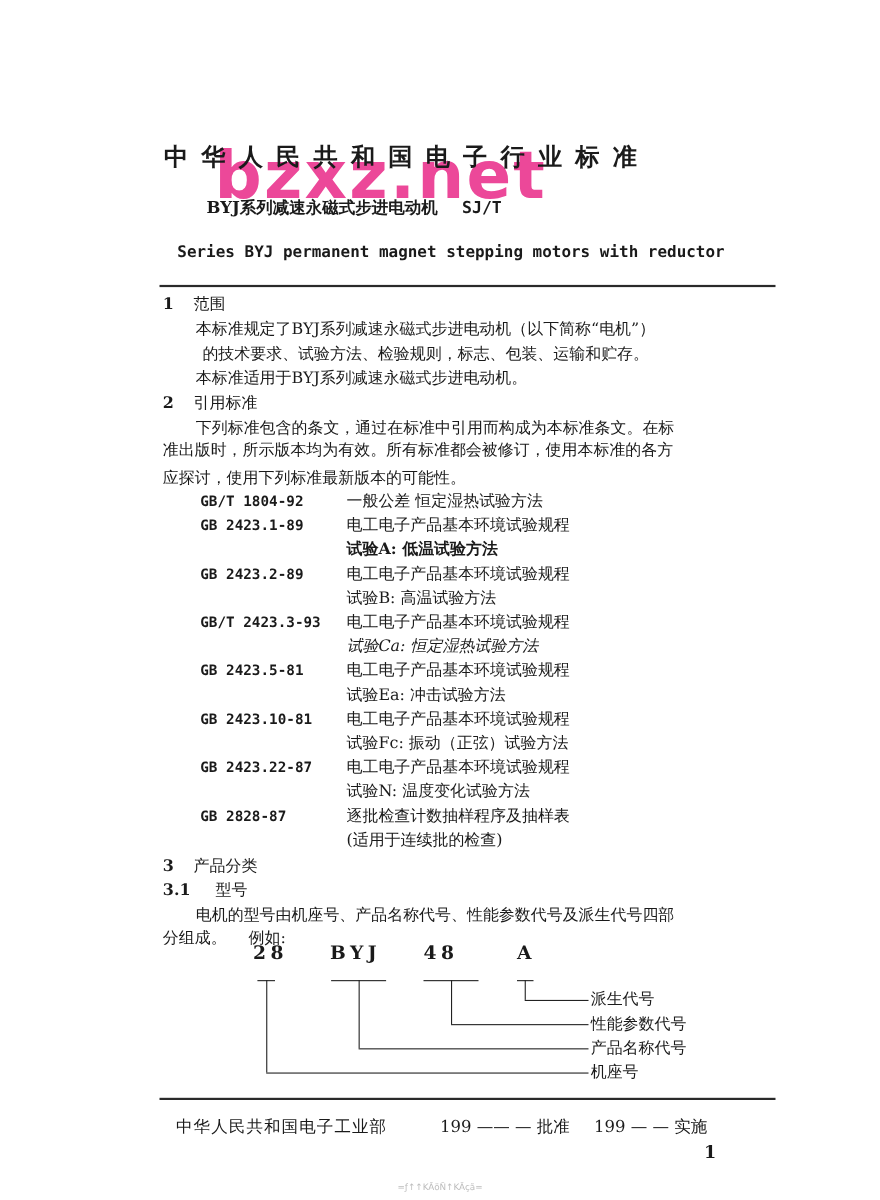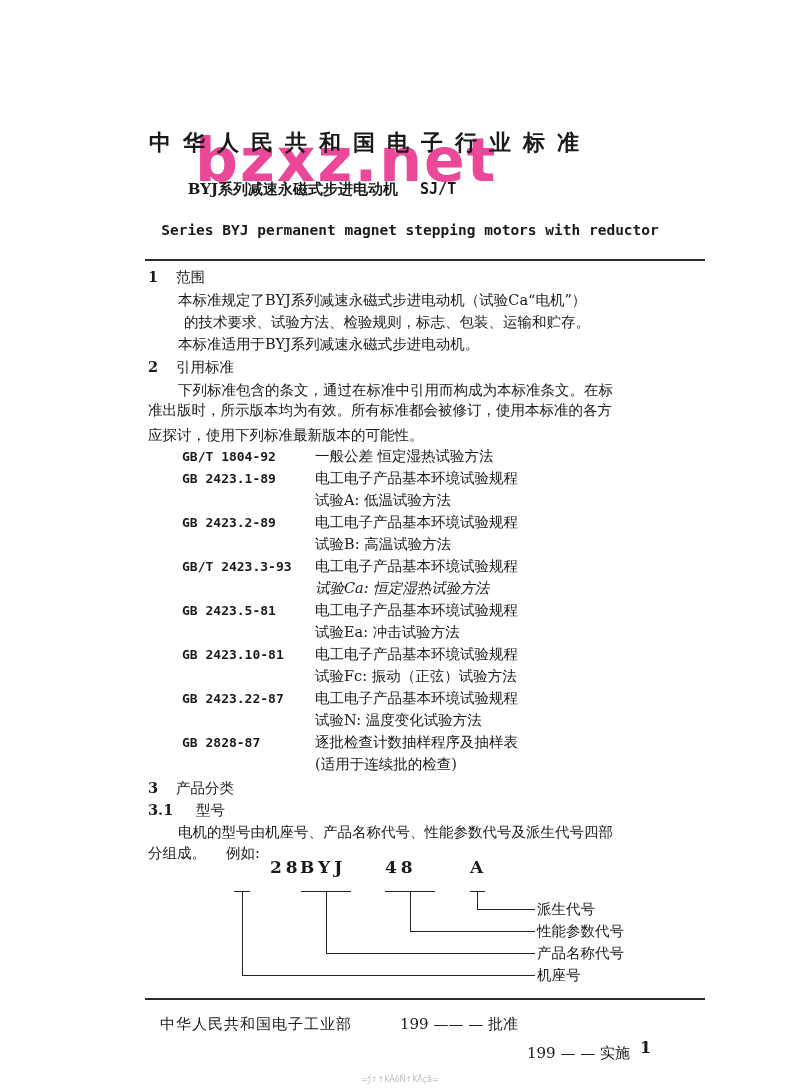--- a/index.html
+++ b/index.html
@@ -39,38 +39,38 @@
 <div class="abs subtitle">
   <span>BYJ系列减速永磁式步进电动机</span><span class="code">SJ/T</span>
 </div>
 <div class="abs en-title">Series BYJ permanent magnet stepping motors with reductor</div>
 
 <div class="rule" style="top:259px;"></div>
 
 <div class="line heading" style="top:267px;">
   <span class="num">1</span><span>范围</span>
 </div>
-<div class="line indent" style="top:290px;">本标准规定了BYJ系列减速永磁式步进电动机（试验Ca“电机”）</div>
+<div class="line indent" style="top:290px;">本标准规定了BYJ系列减速永磁式步进电动机（以下简称“电机”）</div>
 <div class="line" style="top:312px;margin-left:36px;">的技术要求、试验方法、检验规则，标志、包装、运输和贮存。</div>
 <div class="line indent" style="top:334px;">本标准适用于BYJ系列减速永磁式步进电动机。</div>
 
 <div class="line heading" style="top:357px;">
   <span class="num">2</span><span>引用标准</span>
 </div>
 <div class="line indent" style="top:380px;">下列标准包含的条文，通过在标准中引用而构成为本标准条文。在标</div>
 <div class="line" style="top:400px;">准出版时，所示版本均为有效。所有标准都会被修订，使用本标准的各方</div>
 <div class="line" style="top:425px;">应探讨，使用下列标准最新版本的可能性。</div>
 
 <div class="ref" style="top:446px;">
   <span class="code">GB/T 1804-92</span><span class="desc">一般公差  恒定湿热试验方法</span>
 </div>
 <div class="ref" style="top:468px;">
   <span class="code">GB 2423.1-89</span><span class="desc">电工电子产品基本环境试验规程</span>
 </div>
-<div class="ref-sub" style="top:490px;">试验A: 低温试验方法</div>
+<div class="ref-sub" style="top:490px;font-weight:bold;">试验A: 低温试验方法</div>
 <div class="ref" style="top:512px;">
   <span class="code">GB 2423.2-89</span><span class="desc">电工电子产品基本环境试验规程</span>
 </div>
 <div class="ref-sub" style="top:534px;">试验B: 高温试验方法</div>
 <div class="ref" style="top:556px;">
   <span class="code">GB/T 2423.3-93</span><span class="desc">电工电子产品基本环境试验规程</span>
 </div>
 <div class="ref-sub" style="top:578px;font-style:italic;">试验Ca: 恒定湿热试验方法</div>
 <div class="ref" style="top:600px;">
   <span class="code">GB 2423.5-81</span><span class="desc">电工电子产品基本环境试验规程</span>
@@ -93,21 +93,21 @@
   <span class="num">3</span><span>产品分类</span>
 </div>
 <div class="line heading" style="top:800px;">
   <span class="num" style="width:48px;">3.1</span><span>型号</span>
 </div>
 <div class="line indent" style="top:822px;">电机的型号由机座号、产品名称代号、性能参数代号及派生代号四部</div>
 <div class="line" style="top:843px;">
   <span>分组成。</span><span style="margin-left:20px;">例如:</span>
 </div>
 
-<div class="model" style="left:230px;margin-left:40px;">28</div>
+<div class="model" style="left:230px;">28</div>
 <div class="model" style="left:300px;">BYJ</div>
 <div class="model" style="left:385px;">48</div>
 <div class="model" style="left:470px;">A</div>
 
 <div class="hline" style="left:234px; width:16px; top:891px;"></div>
 <div class="hline" style="left:301px; width:50px; top:891px;"></div>
 <div class="hline" style="left:385px; width:50px; top:891px;"></div>
 <div class="hline" style="left:470px; width:15px; top:891px;"></div>
 
 <div class="vline" style="left:477px; top:891px; height:18px;"></div>
@@ -123,18 +123,18 @@
 <div class="hline" style="left:242px; width:293px; top:975px;"></div>
 
 <div class="diagram-label" style="top:899px;">派生代号</div>
 <div class="diagram-label" style="top:921px;">性能参数代号</div>
 <div class="diagram-label" style="top:943px;">产品名称代号</div>
 <div class="diagram-label" style="top:965px;">机座号</div>
 
 <div class="rule" style="top:998px;"></div>
 <div class="footer-text" style="left:160px; letter-spacing:1px;">中华人民共和国电子工业部</div>
 <div class="footer-text" style="left:400px;">199 —— — 批准</div>
-<div class="footer-text" style="left:527px;margin-top:29px;">
+<div class="footer-text" style="left:540px;">
   <span>199 — —  实施</span>
 </div>
 <div class="page-num">1</div>
 
 <div class="source">=ƒ↑↑KÃöÑ↑KÃçã=</div>
 
 </body></html>

